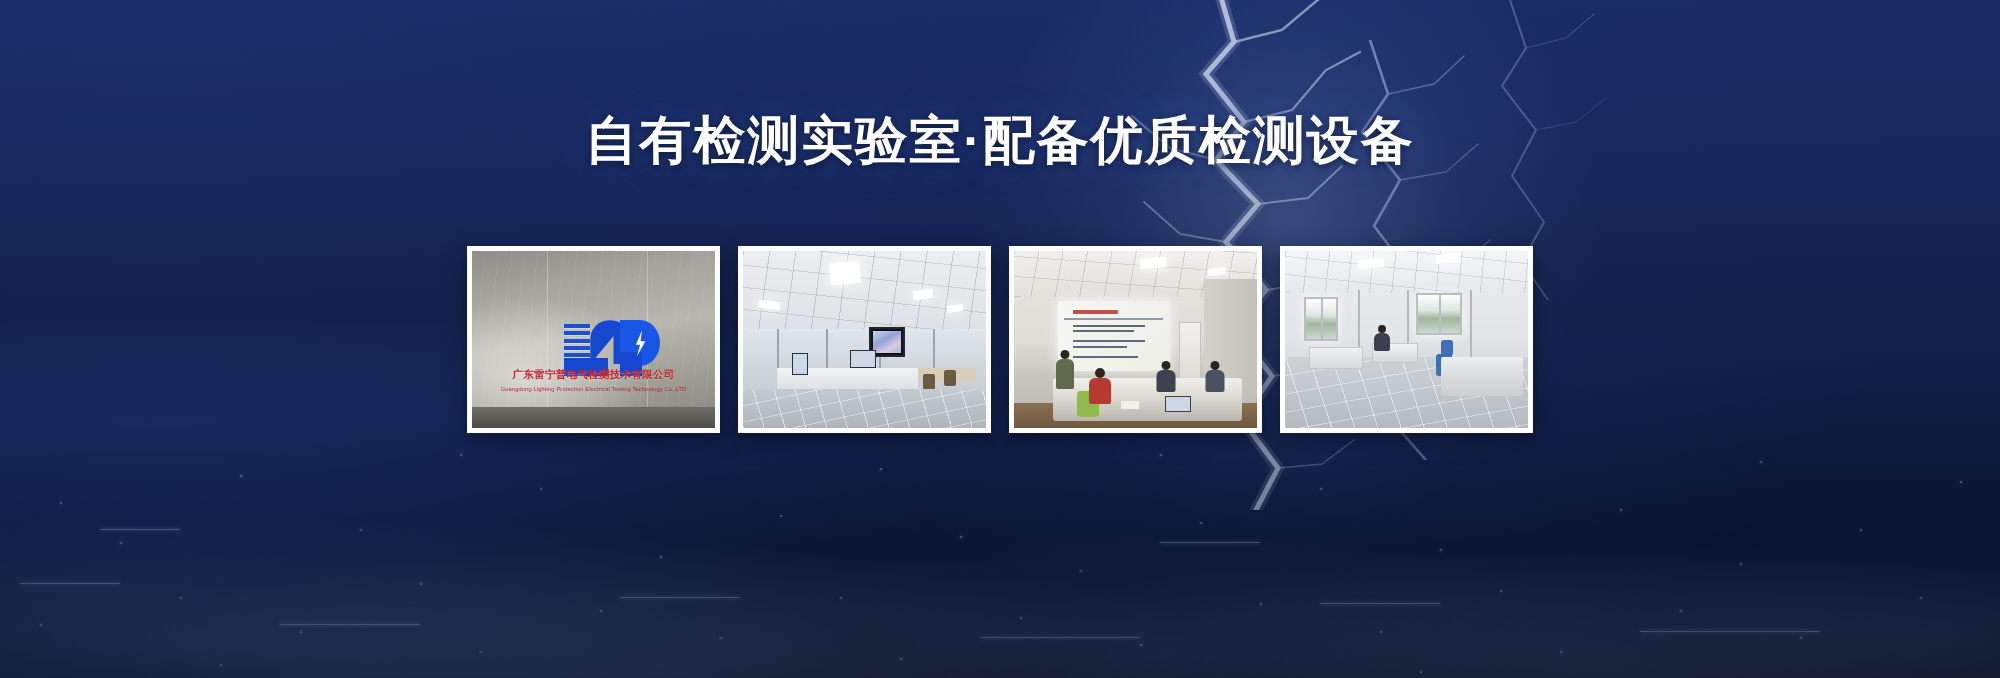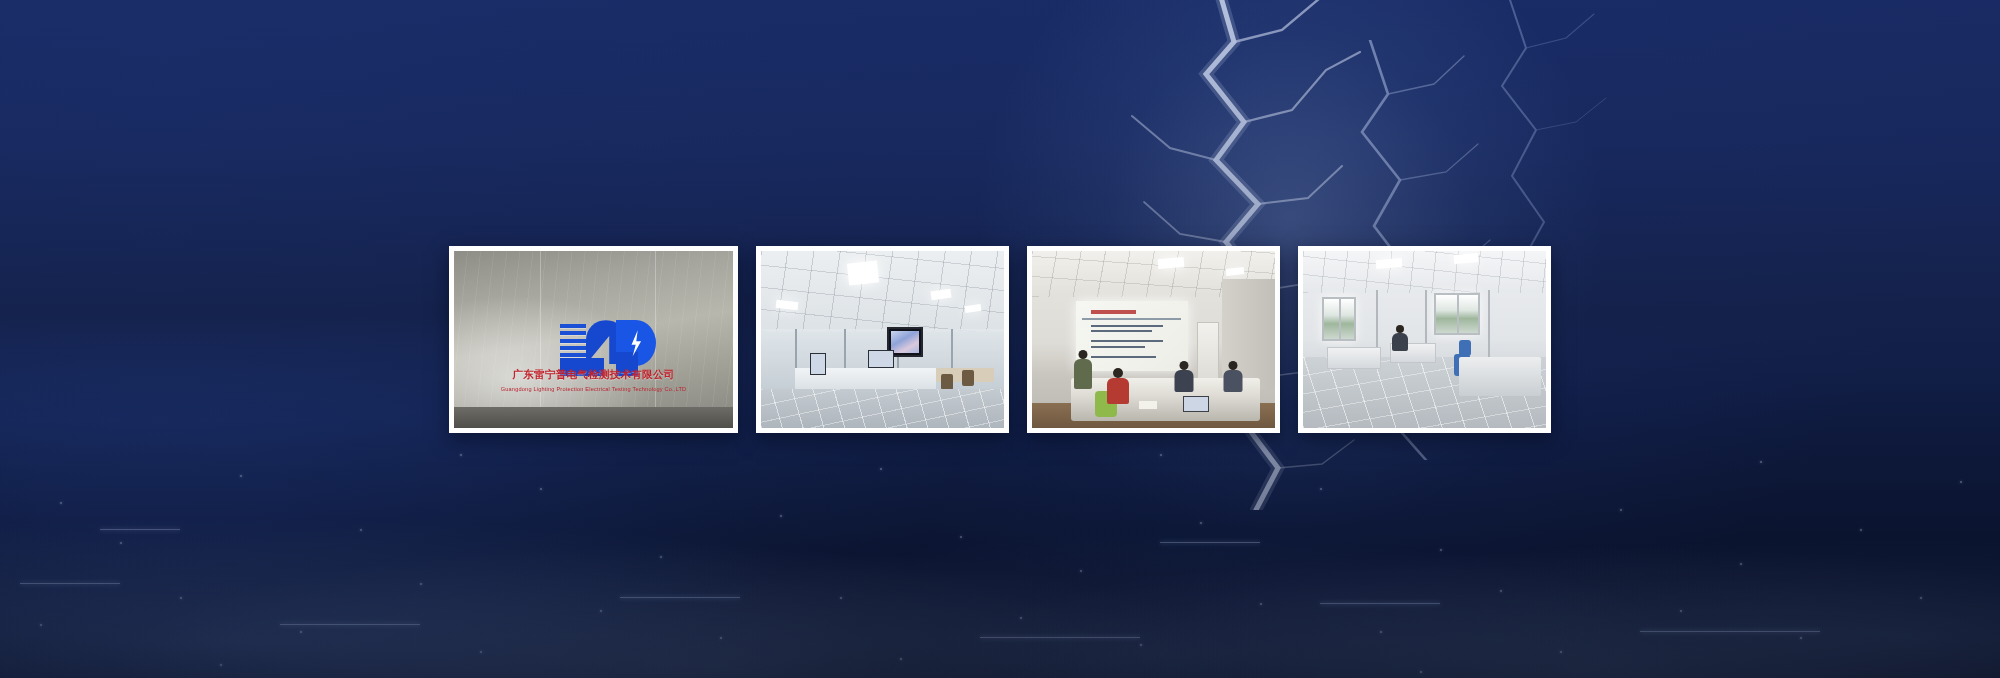--- a/index.html
+++ b/index.html
@@ -77,21 +77,21 @@
   
   .strip{
     position:absolute; left:0; top:246px; width:100%;
     display:flex; justify-content:center; align-items:flex-start; gap:18px;
   }
   .photo{
     background:#ffffff; padding:5px;
     box-shadow:0 6px 18px rgba(4,10,28,.55);
   }
   .photo .inner{ position:relative; overflow:hidden; }
-  .p1 .inner{ width:279px; height:177px; }
+  .p1 .inner{ width:243px; height:177px; }
   .p2 .inner{ width:243px; height:177px; }
   .p3 .inner{ width:243px; height:177px; }
   .p4 .inner{ width:243px; height:177px; }
 
   
   .wall{
     position:absolute; inset:0;
     background:
       radial-gradient(ellipse at 22% 72%, rgba(255,255,255,.55) 0%, rgba(255,255,255,0) 46%),
       linear-gradient(170deg,#8e8d86 0%,#a5a49c 22%,#b8b7ae 48%,#9f9e95 74%,#86857e 100%);
@@ -342,20 +342,21 @@
         <path d="M86 48 L126 38 L154 14" stroke-width="1.1" opacity=".7"></path>
         <path d="M96 130 L136 122 L166 98" stroke-width="1" opacity=".6"></path>
       </g>
     </svg>
   </div>
 
   <div class="veil"></div>
 
   <div class="content">
 
+    <h1 class="headline">自有检测实验室·配备优质检测设备</h1>
 
 
     <div class="strip">
 
       <div class="photo p1">
         <div class="inner">
           <div class="wall">
             <div class="streaks"></div>
             <div class="seam s1"></div>
             <div class="seam s2"></div>

